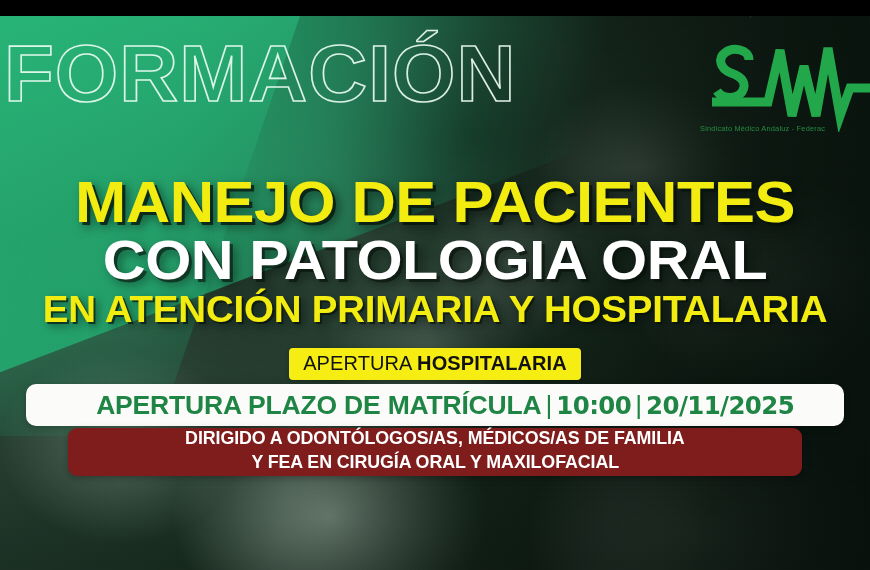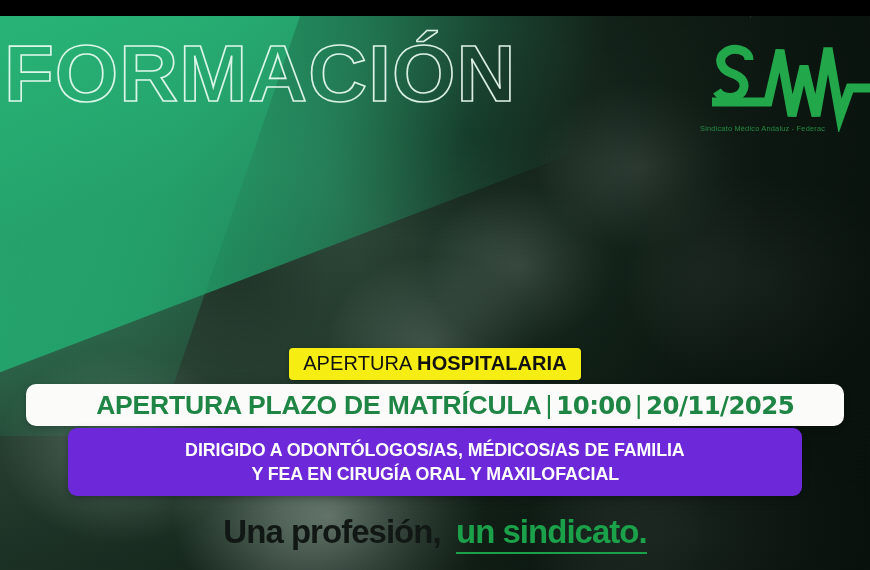--- a/index.html
+++ b/index.html
@@ -207,25 +207,25 @@
   }
   .whitebar-text .sep{
     font-weight:400;
     padding:0 4px;
     font-family:"Liberation Sans", sans-serif;
   }
 
   
   .greenbox{
     position:absolute;left:68px;right:68px;top:412px;
-    height:68px;
-    background:#6d28d9;
+    height:48px;
+    background:#7f1d1d;
     border-radius:9px;
     display:flex;flex-direction:column;
-    align-items:center;justify-content:center;
+    align-items:center;
     gap:3px;
     box-shadow:0 2px 7px rgba(0,0,0,.28);
   }
   .greenbox-line{
     color:#ffffff;
     font-weight:700;
     font-size:17.5px;
     letter-spacing:-.1px;
     white-space:nowrap;
     transform:scaleX(1.02);
@@ -273,36 +273,38 @@
       <g fill="none" stroke="#22A84A" stroke-width="9" stroke-linecap="butt" stroke-linejoin="miter">
 
         <path d="M49 24 C49 13, 33 11, 26 16 C17 22, 20 33, 31 37 C43 41, 47 48, 42 56 C36 64, 22 63, 17 55"></path>
 
         <path d="M12 66 L56 66 L68 66 L80 14 L92 80 L104 30 L116 80 L128 12 L140 80 L150 52 L176 52"></path>
       </g>
     </svg>
     <div class="logo-caption">Sindicato Médico Andaluz - Federac</div>
   </div>
 
+  <div class="titles">
+    <span class="t-line t1">MANEJO DE PACIENTES</span>
+    <span class="t-line t2">CON PATOLOGIA ORAL</span>
+    <span class="t-line t3">EN ATENCIÓN PRIMARIA Y HOSPITALARIA</span>
+  </div>
 
   <div class="badge-wrap">
     <div class="badge">
       <span>APERTURA</span>
       <b>HOSPITALARIA</b>
     </div>
   </div>
 
   <div class="whitebar">
     <div class="whitebar-text">
       <span>APERTURA PLAZO DE MATRÍCULA</span><span class="sep">|</span><span class="num">10:00</span><span class="sep">|</span><span class="num">20/11/2025</span>
     </div>
   </div>
 
   <div class="greenbox">
     <div class="greenbox-line">DIRIGIDO A ODONTÓLOGOS/AS,  MÉDICOS/AS DE FAMILIA</div>
     <div class="greenbox-line">Y FEA EN CIRUGÍA ORAL Y MAXILOFACIAL</div>
   </div>
 
-  <div class="tagline">
-    <span class="tag-dark">Una profesión,</span><span>&nbsp;</span><span class="tag-green">un sindicato.</span>
-  </div>
 
 </div>
 
 </body></html>

